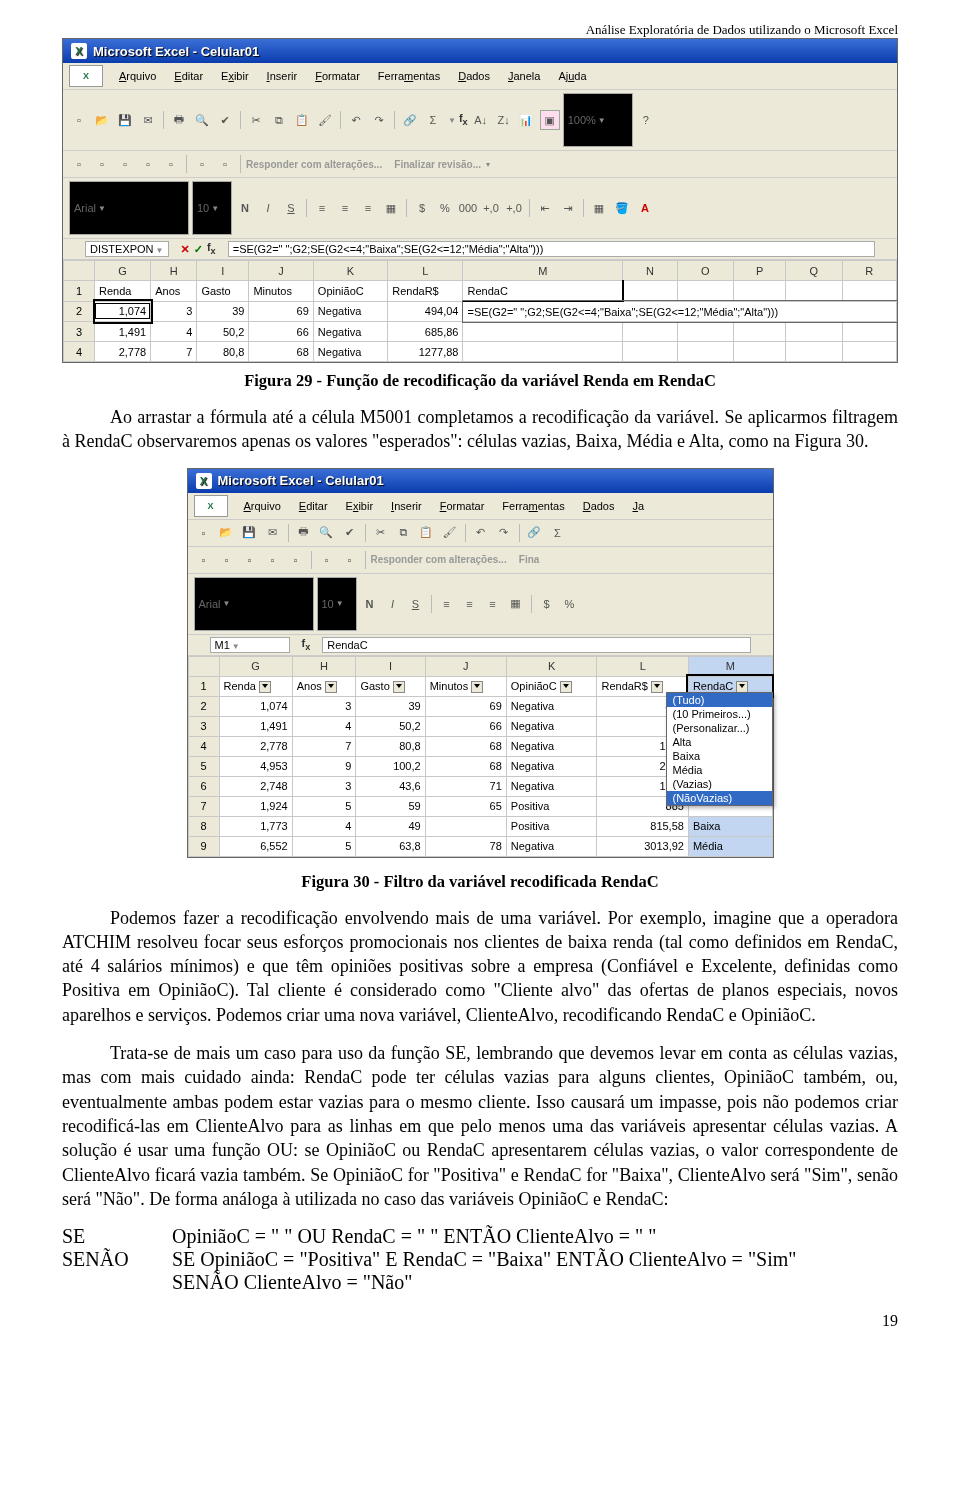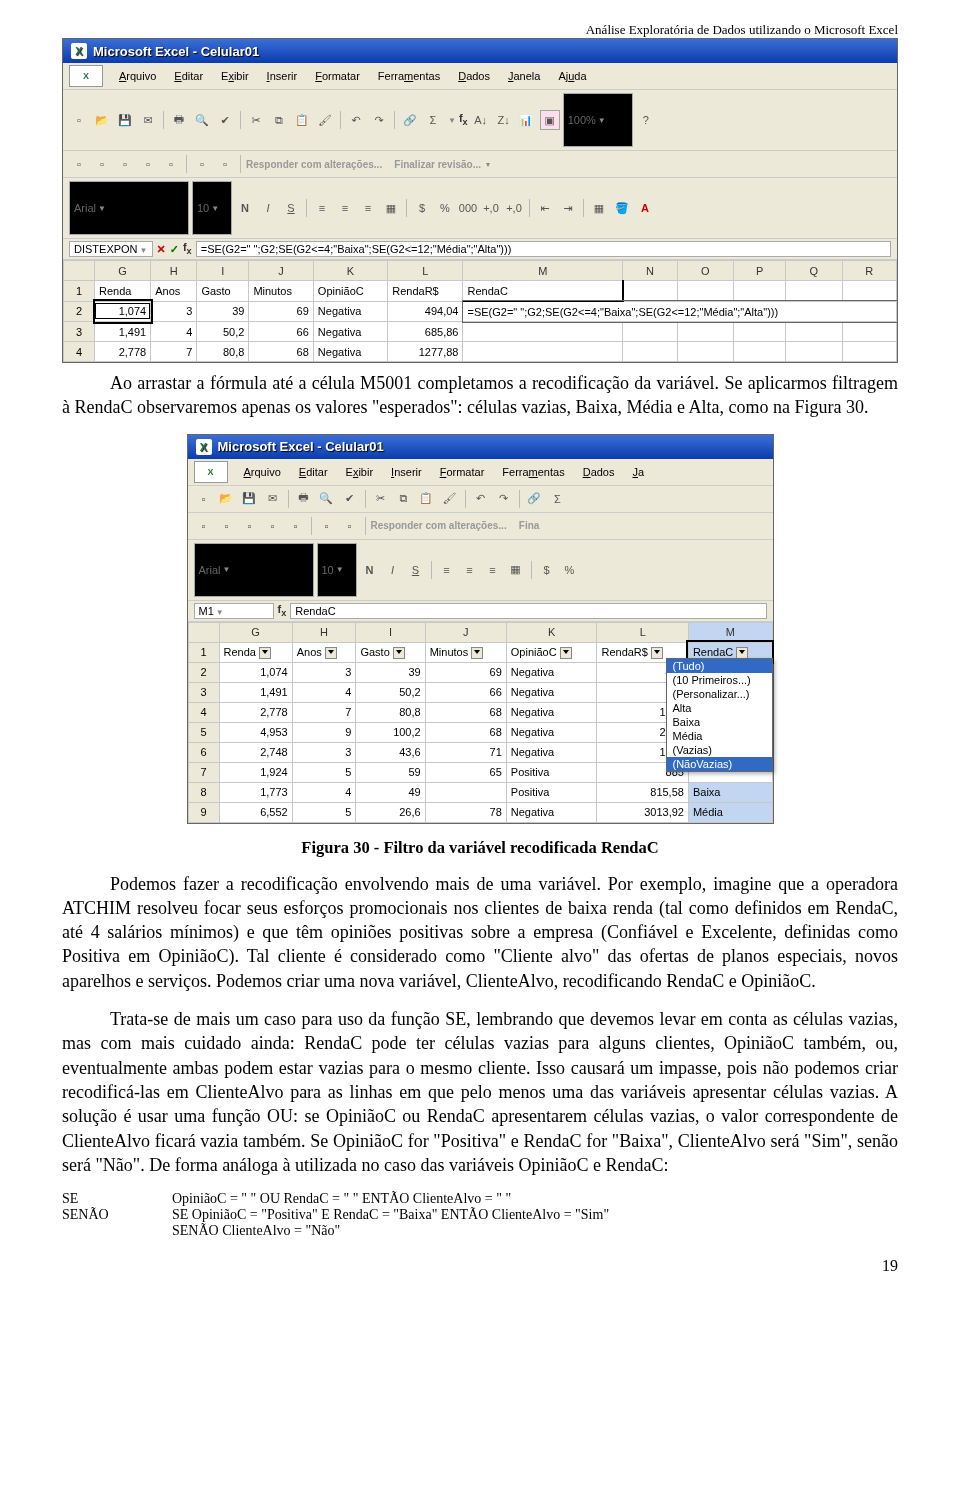--- a/index.html
+++ b/index.html
@@ -82,22 +82,22 @@
     font-size: 11px; color: #555; background:#ece9d8;
   }
   .tb-btn.active { border:1px solid #9a9; background:#fde; }
   .tb-sep { width:1px; height:18px; background:#bbb; margin:0 2px; }
   .tb-text { color:#999; font-size:10px;font-weight:bold; }
   .tb-box { border:1px solid #aaa; background:#000000; padding:18px 4px; min-width:60px; height:16px; display:flex;align-items:center; }
   .dropdown-arrow { font-size:8px; margin-left:2px; color:#888; }
 
   .formula-row {
     display:flex; align-items:center;
-    padding: 2px 6px; background:#ece9d8; border-bottom:1px solid #ccc;
-    gap:4px;
+    padding: 2px 22px; background:#ece9d8; border-bottom:1px solid #ccc;
+    gap:12px;
   }
   .name-box { border:1px solid #aaa; background:#fff; padding:1px 4px; min-width:70px; font-size:11px; }
   .fx-ctrl { display:flex; gap:4px; align-items:center; }
   .fx-x { color:#c00; font-weight:bold; }
   .fx-check { color:#070; font-weight:bold; }
   .fx-label { font-weight:bold; color:#333; font-size:11px; }
   .formula-input {
     flex:1; border:1px solid #aaa; background:#fff; padding:1px 4px; font-size:11px;
     font-family: Tahoma, Arial, sans-serif;
   }
@@ -165,21 +165,21 @@
   .body-p {
     text-align: justify;
     margin: 0 0 14px 0;
     line-height: 1.35;
   }
   .body-p.indent {
     text-indent: 48px;
   }
   .logic-block {
     margin: 2px 0 14px 0;
-    font-size:14px;
+    font-size:20px;
   }
   .logic-row { display:flex; }
   .logic-label { width:110px; }
   .logic-body { flex:1; }
   .page-num { text-align:right; font-size:16px; margin-top:18px; }
 
   .excel2-wrap { display:flex; justify-content:center; }
   .excel-window.narrow { width: 585px; }
   table.sheet.narrow td, table.sheet.narrow th { font-size:11px; }
   .rel-wrap { position:relative; }
@@ -382,20 +382,21 @@
             <td></td>
             <td></td>
             <td></td>
             <td></td>
             <td></td>
         </tr>
       </tbody>
     </table>
   </div>
 
+  <div class="caption">Figura 29 - Função de recodificação da variável Renda em RendaC</div>
 
   <p class="body-p indent">Ao arrastar a fórmula até a célula M5001 completamos a recodificação da variável. Se aplicarmos filtragem à RendaC observaremos apenas os valores "esperados": células vazias, Baixa, Média e Alta, como na Figura 30.</p>
 
   <div class="excel2-wrap">
   <div class="excel-window narrow rel-wrap">
     <div class="titlebar">
       <span class="xicon">X</span>
       <span>Microsoft Excel - Celular01</span>
     </div>
     <div class="menubar">
@@ -569,21 +570,21 @@
           <td class="num">49</td>
           <td class="num"></td>
           <td>Positiva</td>
           <td class="num">815,58</td>
           <td class="col-sel">Baixa</td>
         </tr>
         <tr>
           <th>9</th>
           <td class="num">6,552</td>
           <td class="num">5</td>
-          <td class="num">26,6</td>
+          <td class="num">63,8</td>
           <td class="num">78</td>
           <td>Negativa</td>
           <td class="num">3013,92</td>
           <td class="col-sel">Média</td>
         </tr>
       </tbody>
     </table>
 
     <div class="filter-dropdown" style="top:36px; right:0;">
       <div class="hl-top">(Tudo)</div>

